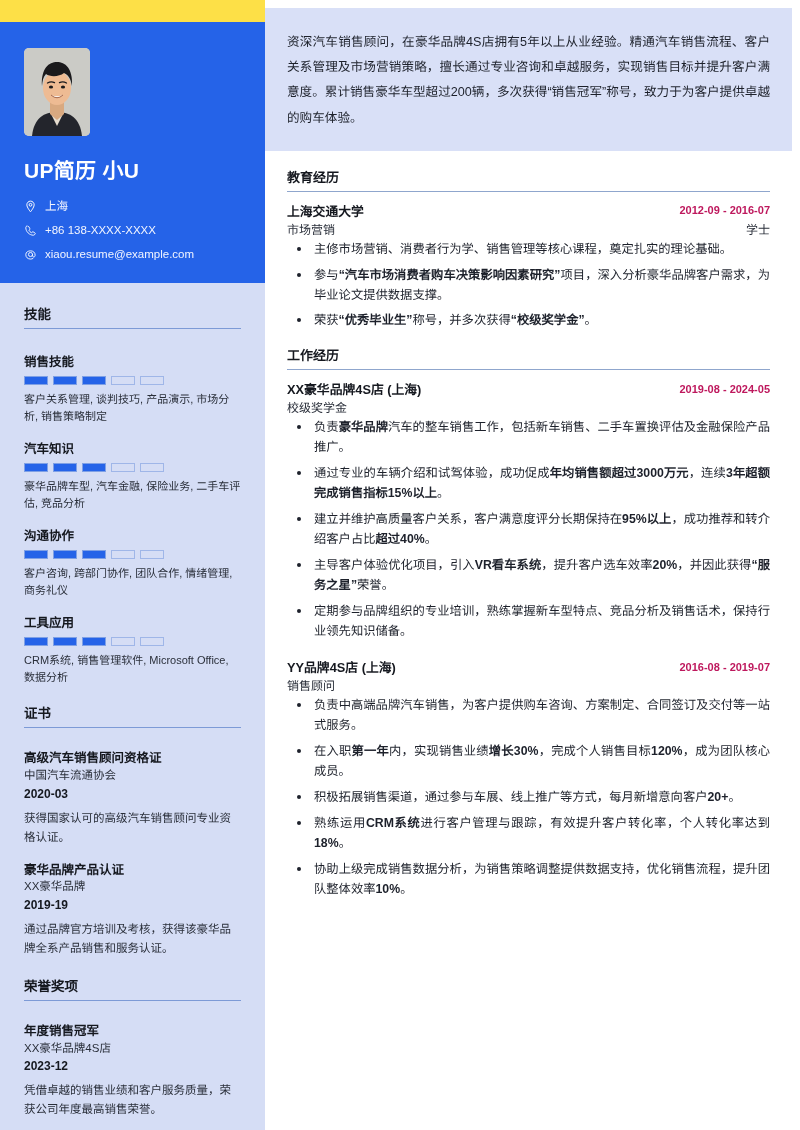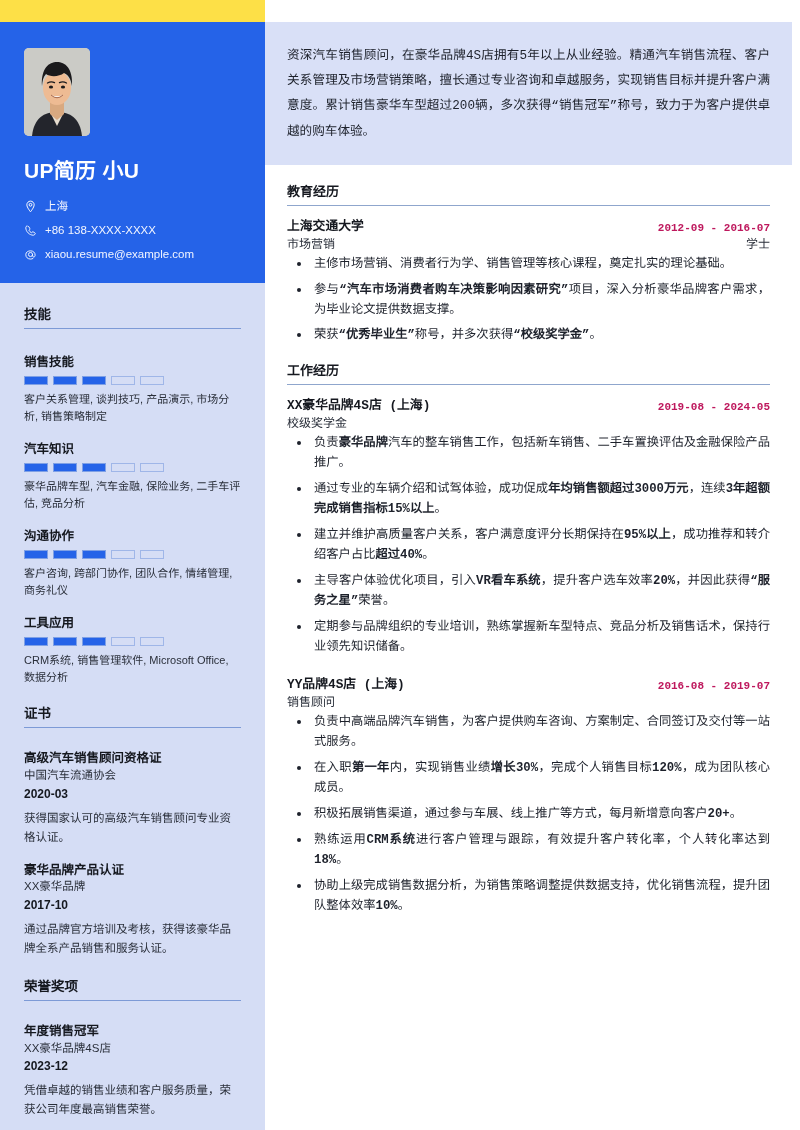--- a/index.html
+++ b/index.html
@@ -145,25 +145,24 @@
   .entry-desc {
     font-size: 11.5px;
     line-height: 1.7;
     color: #2a2f3a;
   }
 
   
   .main {
     flex: 1 1 auto;
     position: relative;
-    padding-top: 22px;
+    padding-top: 8px;
     padding-right: 8px;
     background: #ffffff;
     min-width: 0;
-    font-family: Liberation Mono, monospace;
   }
 
   .summary-box {
     background: #d9e0f7;
     padding: 22px 22px 20px 22px;
   }
   .summary-text {
     font-size: 12.6px;
     line-height: 2.0;
     color: #1d212b;
@@ -179,21 +178,21 @@
     font-weight: 700;
     color: #15181f;
     padding-bottom: 5px;
     margin-bottom: 9px;
     border-bottom: 1.5px solid #8fa6cd;
   }
 
   .job-head {
     display: flex;
     justify-content: space-between;
-    align-items: flex-end;
+    align-items: center;
     gap: 12px;
   }
   .job-org {
     font-size: 12.8px;
     font-weight: 700;
     color: #15181f;
   }
   .job-date {
     font-size: 11px;
     font-weight: 700;
@@ -370,21 +369,21 @@
         <div class="entry">
           <div class="entry-title">高级汽车销售顾问资格证</div>
           <div class="entry-org">中国汽车流通协会</div>
           <div class="entry-date">2020-03</div>
           <div class="entry-desc">获得国家认可的高级汽车销售顾问专业资格认证。</div>
         </div>
 
         <div class="entry">
           <div class="entry-title">豪华品牌产品认证</div>
           <div class="entry-org">XX豪华品牌</div>
-          <div class="entry-date">2017-10</div>
+          <div class="entry-date">2019-19</div>
           <div class="entry-desc">通过品牌官方培训及考核，获得该豪华品牌全系产品销售和服务认证。</div>
         </div>
       </section>
 
       <section class="side-section">
         <div class="side-section-title">荣誉奖项</div>
 
         <div class="entry">
           <div class="entry-title">年度销售冠军</div>
           <div class="entry-org">XX豪华品牌4S店</div>

